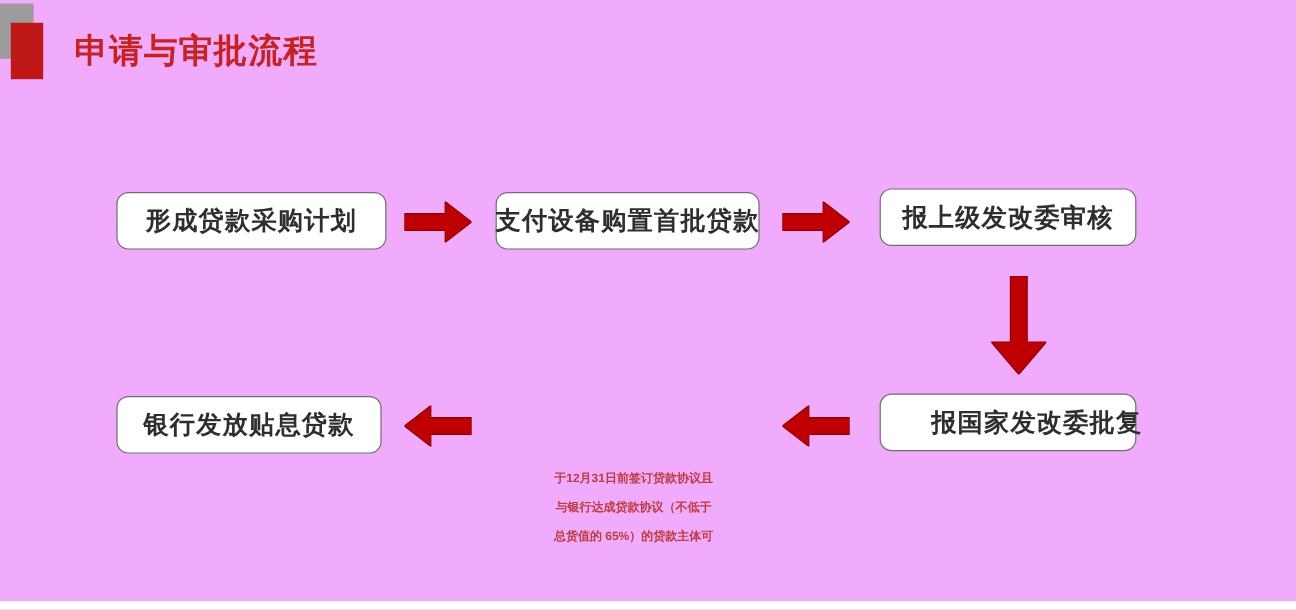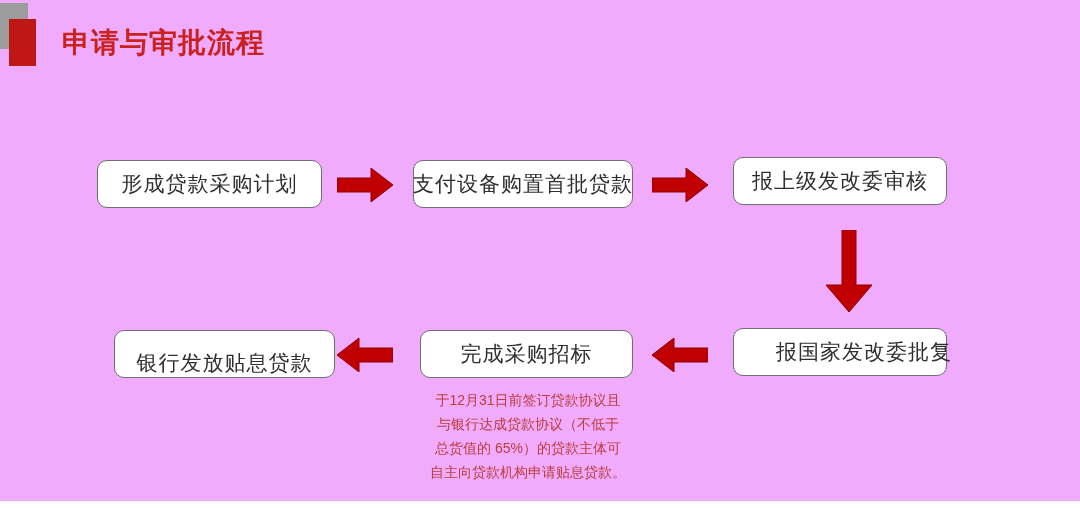--- a/index.html
+++ b/index.html
@@ -43,51 +43,51 @@
   .flow-box {
     position: absolute;
     height: 48px;
     background: #ffffff;
     border: 1.6px solid #6f6f6f;
     border-radius: 10px;
     display: flex;
     align-items: center;
     justify-content: center;
     font-size: 21px;
-    font-weight: normal;
+    font-weight: bold;
     color: #2e2e2e;
     letter-spacing: 1px;
     white-space: nowrap;
     box-sizing: border-box;
   }
   .b1 { left: 97px;  top: 160px; width: 225px; }
   .b2 { left: 413px; top: 160px; width: 220px; }
   .b3 { left: 733px; top: 157px; width: 214px; }
   .b4 { left: 733px; top: 328px; width: 214px; padding-left: 48px; }
   .b5 { left: 420px; top: 330px; width: 213px; }
-  .b6 { left: 114px;  top: 330px; width: 221px; align-items: flex-end; }
+  .b6 { left: 97px;  top: 330px; width: 221px; }
 
   
   .arrow { position: absolute; }
   .ar1 { left: 337px; top: 168px; }
   .ar2 { left: 652px; top: 168px; }
   .ad1 { left: 826px; top: 230px; }
   .al1 { left: 652px; top: 338px; }
   .al2 { left: 337px; top: 338px; }
 
   
   .note {
     position: absolute;
     left: 413px; top: 388px;
     width: 230px;
     text-align: center;
     color: #be3c3c;
-    font-size: 14px;
+    font-size: 10px;
     line-height: 24px;
-    font-weight: 400;
+    font-weight: 700;
   }
   .note p { margin: 0; white-space: nowrap; }
 </style>
 </head>
 <body>
 
 <div class="slide">
 
   <div class="deco-gray"></div>
   <div class="deco-red"></div>
@@ -99,23 +99,20 @@
   <div class="flow-box b2">
     <span>支付设备购置首批贷款</span>
   </div>
   <div class="flow-box b3">
     <span>报上级发改委审核</span>
   </div>
 
   <div class="flow-box b6">
     <span>银行发放贴息贷款</span>
   </div>
-  <div class="flow-box b5">
-    <span>完成采购招标</span>
-  </div>
   <div class="flow-box b4">
     <span>报国家发改委批复</span>
   </div>
 
   <svg class="arrow ar1" width="56" height="34" viewBox="0 0 56 34">
     <polygon points="0,10 34,10 34,0 56,17 34,34 34,24 0,24" fill="#c00000" stroke="#8f0000" stroke-width="1"></polygon>
   </svg>
   <svg class="arrow ar2" width="56" height="34" viewBox="0 0 56 34">
     <polygon points="0,10 34,10 34,0 56,17 34,34 34,24 0,24" fill="#c00000" stroke="#8f0000" stroke-width="1"></polygon>
   </svg>
@@ -126,16 +123,15 @@
     <polygon points="56,10 22,10 22,0 0,17 22,34 22,24 56,24" fill="#c00000" stroke="#8f0000" stroke-width="1"></polygon>
   </svg>
   <svg class="arrow al2" width="56" height="34" viewBox="0 0 56 34">
     <polygon points="56,10 22,10 22,0 0,17 22,34 22,24 56,24" fill="#c00000" stroke="#8f0000" stroke-width="1"></polygon>
   </svg>
 
   <div class="note">
     <p>于12月31日前签订贷款协议且</p>
     <p>与银行达成贷款协议（不低于</p>
     <p>总货值的 65%）的贷款主体可</p>
-    <p>自主向贷款机构申请贴息贷款。</p>
   </div>
 
 </div>
 
 </body></html>

